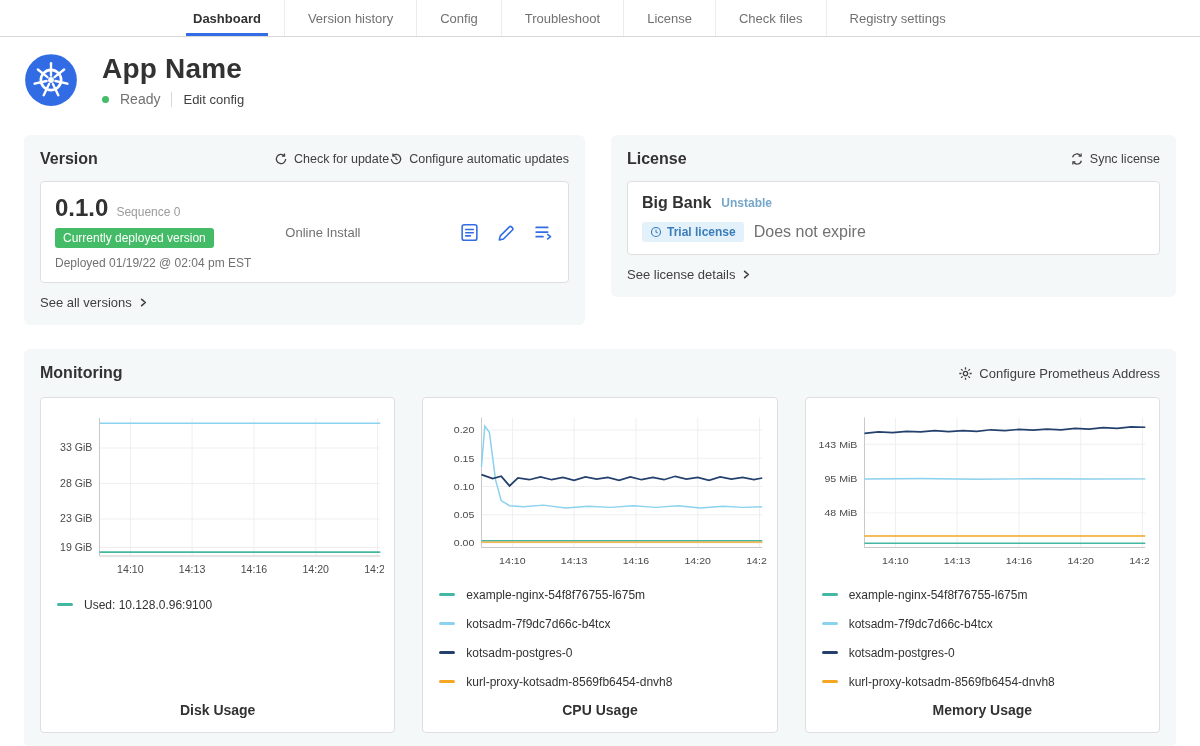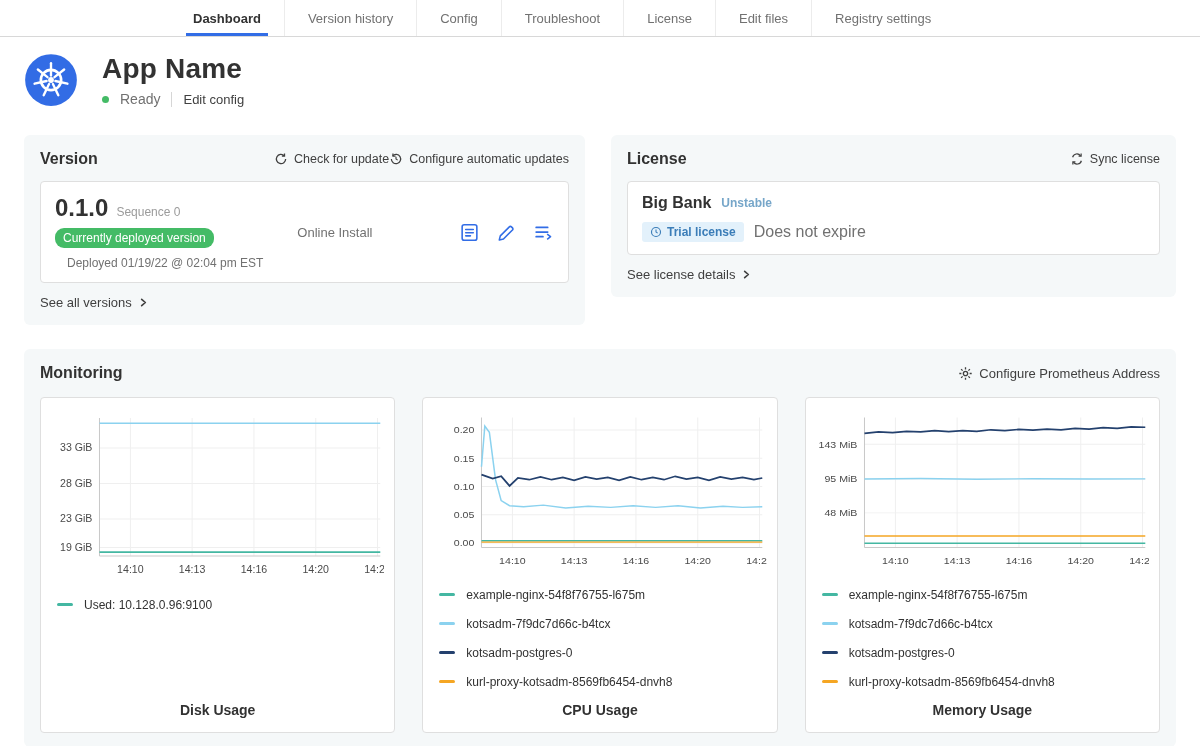--- a/index.html
+++ b/index.html
@@ -34,22 +34,22 @@
   .white-box { background:#fff; border:1px solid #dfdfdf; border-radius:4px; margin-top:10px; padding:12px 14px; }
 
   .card-version { width:561px; flex:0 0 auto; }
   .card-license { flex:1; }
 
   .version-inner { display:flex; }
   .ver-left { flex:0 0 auto; }
   .ver-number-row { display:flex; align-items:baseline; gap:8px; }
   .ver-number { font-size:24px; font-weight:bold; }
   .ver-seq { font-size:12px; color:#9b9b9b; }
-  .deployed-badge { display:inline-block; margin-top:6px; background:#44bb66; color:#fff; font-size:12px; padding:3px 8px; border-radius:9px; }
-  .deployed-at { margin-top:8px; font-size:12px; color:#717171;margin-left:12px; }
+  .deployed-badge { display:inline-block; margin-top:6px; background:#44bb66; color:#fff; font-size:12px; padding:3px 8px; border-radius:3px; }
+  .deployed-at { margin-top:8px; font-size:12px; color:#717171; }
   .ver-mid { flex:1; align-self:center; padding-left:34px; font-size:13px; color:#717171; }
   .ver-actions { align-self:center; display:flex; align-items:center; gap:16px; color:#326de6; }
   .ver-action { width:21px; height:21px; cursor:pointer; display:inline-flex; }
   .see-link { margin-top:12px; }
 
   .lic-name-row { display:flex; align-items:center; gap:10px; }
   .lic-name { font-size:16px; font-weight:bold; }
   .lic-channel { font-size:12px; color:#76a6c9; font-weight:bold; }
   .lic-badge-row { display:flex; align-items:center; gap:10px; margin-top:10px; }
   .trial-badge { display:inline-flex; align-items:center; gap:5px; background:#e3f1fb; color:#3b7db8; font-size:12px; font-weight:bold; padding:3px 8px; border-radius:3px; }
@@ -72,21 +72,21 @@
 </style>
 </head>
 <body>
 
 <nav class="nav">
   <div class="nav-item active">Dashboard</div>
   <div class="nav-item">Version history</div>
   <div class="nav-item">Config</div>
   <div class="nav-item">Troubleshoot</div>
   <div class="nav-item">License</div>
-  <div class="nav-item">Edit files</div>
+  <div class="nav-item">Check files</div>
   <div class="nav-item">Registry settings</div>
 </nav>
 
 <header class="app-header">
   <svg class="app-icon" viewBox="0 0 48 48">
     <circle cx="24" cy="24" r="23" fill="#326CE5"></circle>
     <circle cx="24" cy="24" r="9" fill="none" stroke="#ffffff" stroke-width="2.4"></circle>
     <circle cx="24" cy="24" r="2.6" fill="#ffffff"></circle>
     <g stroke="#ffffff" stroke-width="2.1" stroke-linecap="round">
       <line x1="24" y1="20" x2="24" y2="9"></line>

